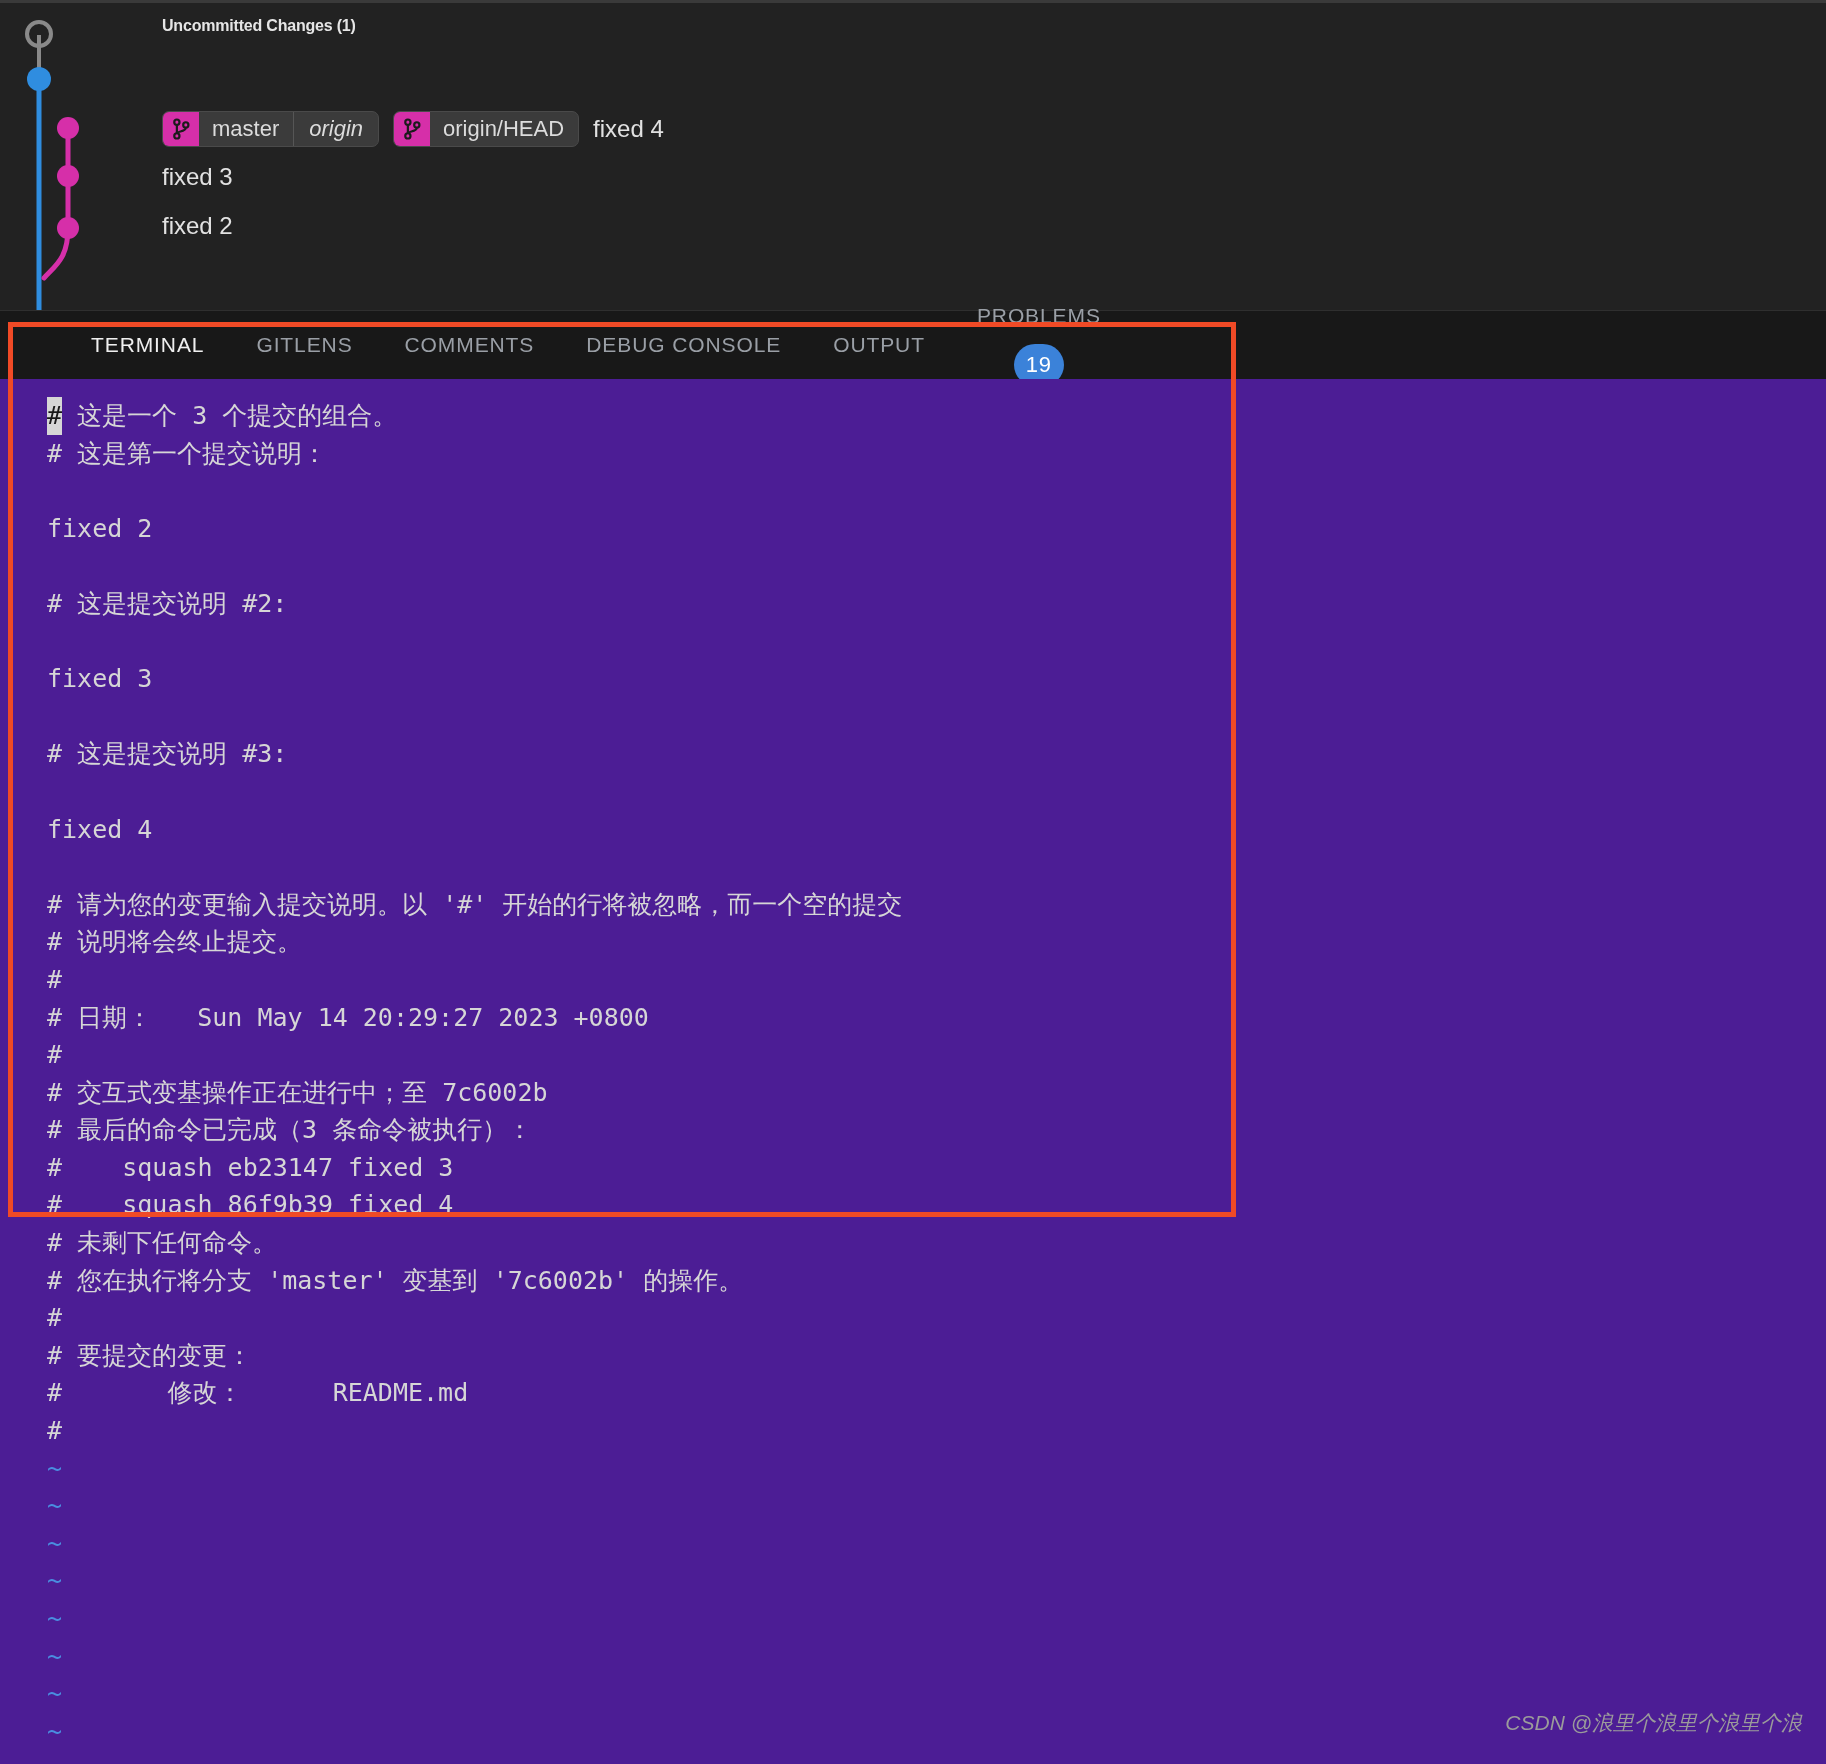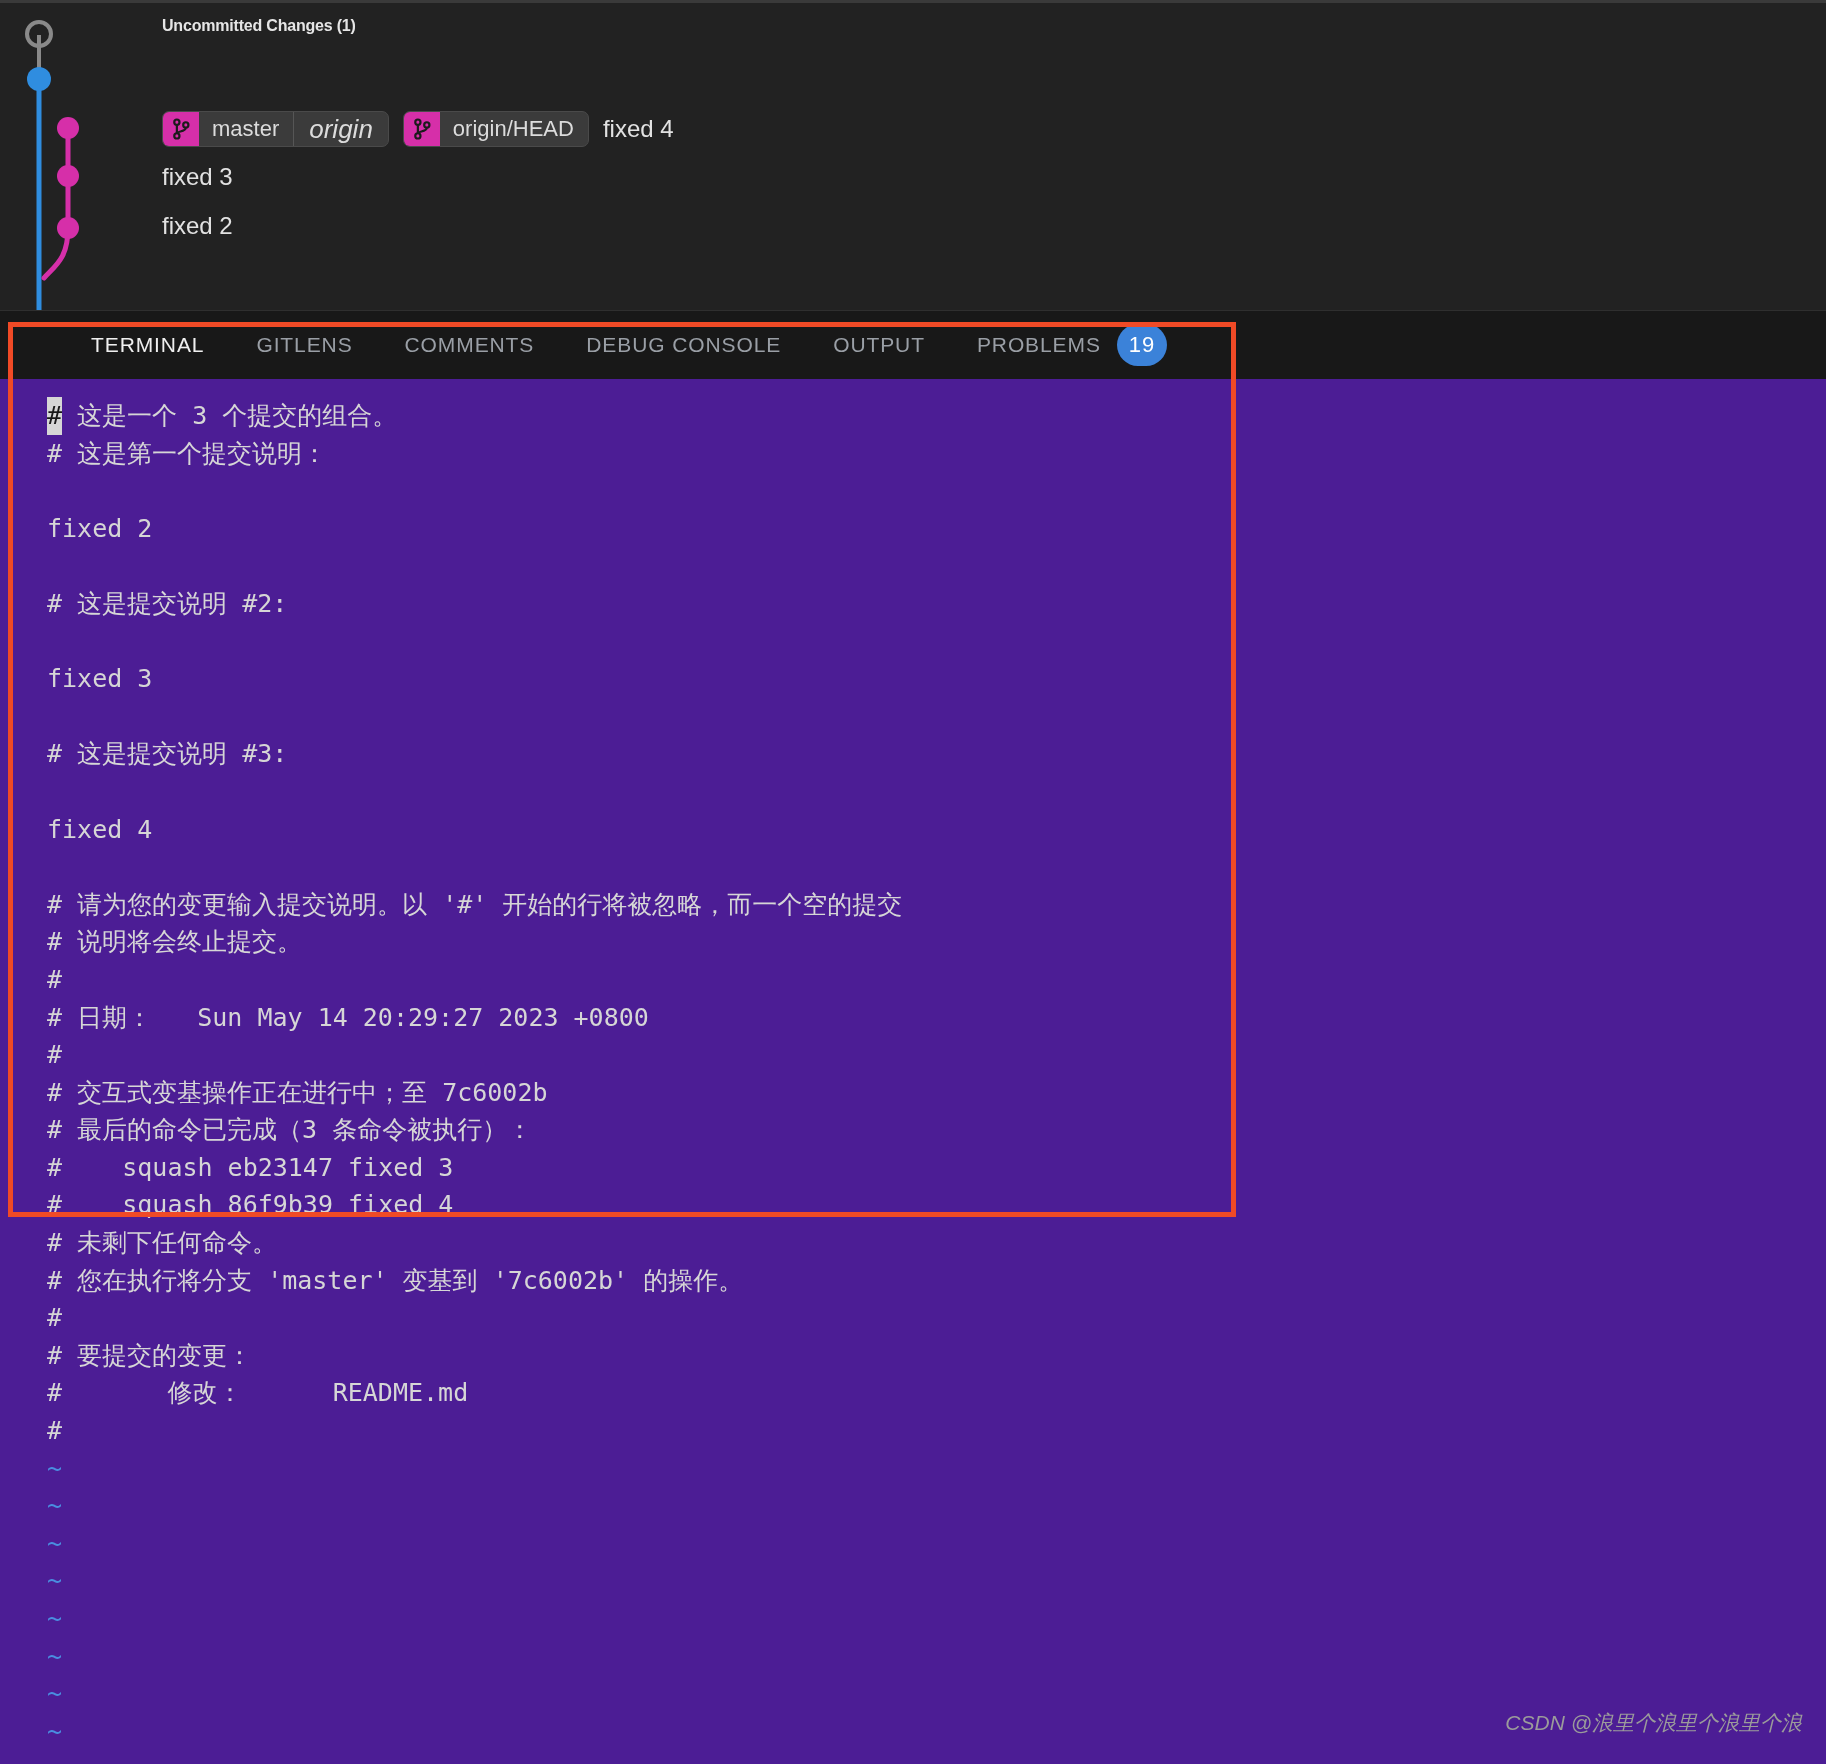--- a/index.html
+++ b/index.html
@@ -99,21 +99,21 @@
     display: flex;
     align-items: center;
     padding: 0 14px 0 13px;
     font-size: 22px;
     color: #dcdcdc;
   }
   .ref-remote {
     display: flex;
     align-items: center;
     padding: 0 15px;
-    font-size: 26px;
+    font-size: 22px;
     font-style: italic;
     color: #dcdcdc;
     border-left: 1px solid #565656;
   }
   #ref-trailing-msg {
     font-size: 24px;
     color: #e2e2e2;
   }
   .graph-commit-msg {
     position: absolute;
@@ -153,20 +153,21 @@
     margin-right: 52px;
     white-space: nowrap;
     cursor: pointer;
   }
   .tab.active { color: #efefef; }
   #problems-tab-wrap {
     display: flex;
     align-items: center;
     gap: 16px;
     margin-right: 0;
+    flex-direction: column;
   }
   #problems-badge {
     background: #3a78d4;
     background: #3b82d9;
     color: #ffffff;
     font-size: 22px;
     min-width: 26px;
     height: 42px;
     border-radius: 21px;
     padding: 0 12px;

